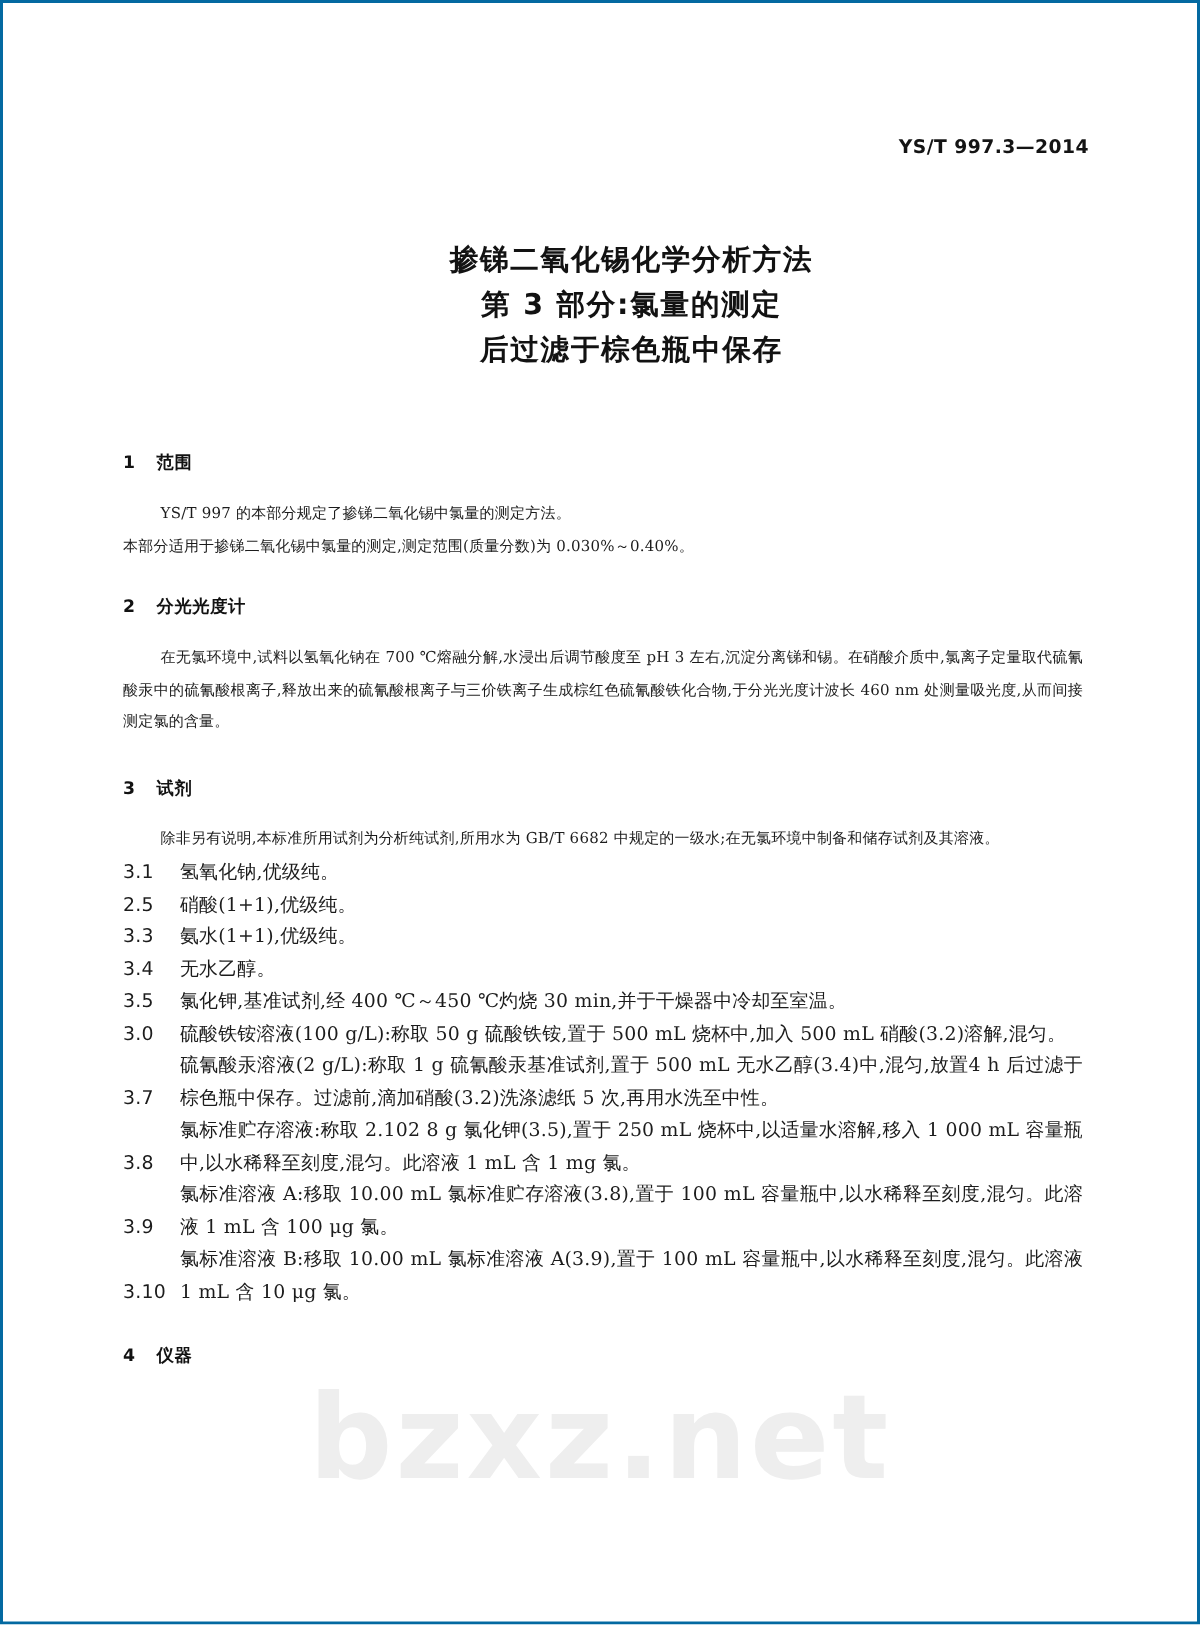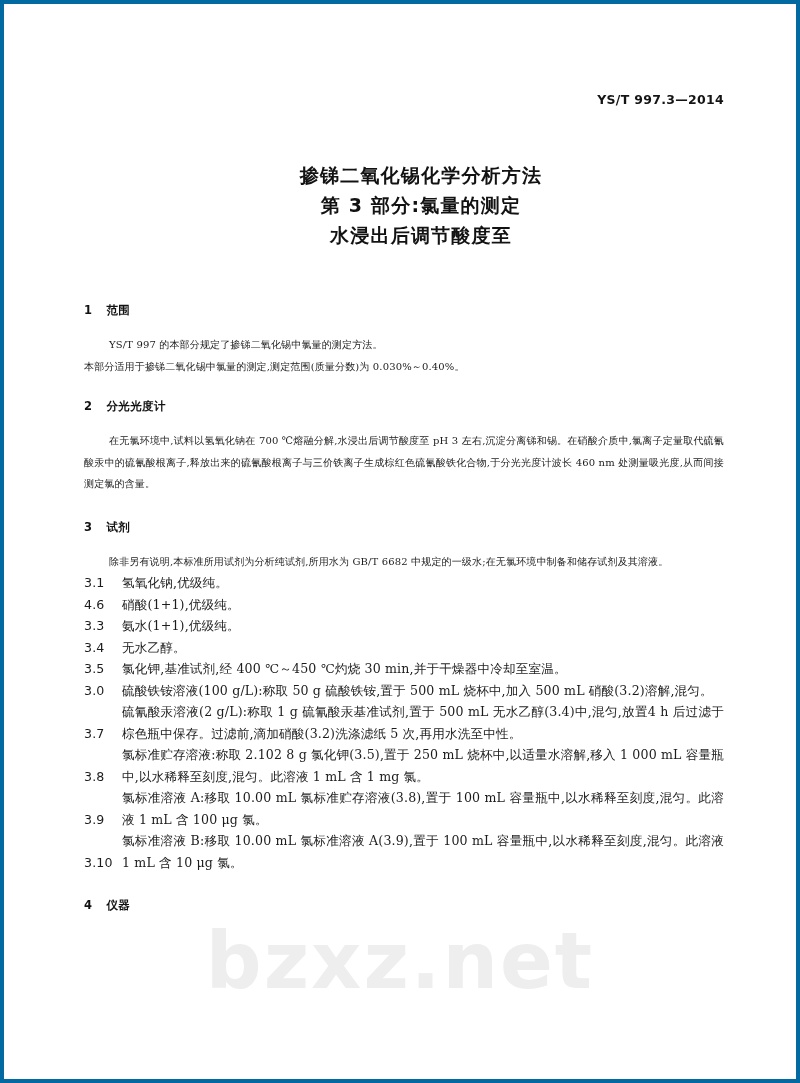--- a/index.html
+++ b/index.html
@@ -6,21 +6,21 @@
     margin: 0;
     padding: 0;
     background: #ffffff;
   }
   .page {
     position: relative;
     width: 800px;
     height: 1083px;
     background: #ffffff;
     box-sizing: border-box;
-    border: 4px solid #0369a1;
+    border: 2px solid #0369a1;
     overflow: hidden;
     font-family: "DejaVu Serif", "Liberation Serif", serif;
     color: #1a1a1a;
   }
 
   
   .watermark {
     position: absolute;
     left: 0;
     right: 0;
@@ -130,21 +130,21 @@
 
   <div class="watermark">bzxz.net</div>
 
   <div class="content">
 
     <div class="doc-header">YS/T 997.3—2014</div>
 
     <div class="title-block">
       <div class="title-line">掺锑二氧化锡化学分析方法</div>
       <div class="title-line">第 3 部分:氯量的测定</div>
-      <div class="title-line">水浸出后调节酸度至</div>
+      <div class="title-line">后过滤于棕色瓶中保存</div>
     </div>
 
     <div class="body">
 
       <div>
         <div class="sec-head">
           <span class="num">1</span><span>范围</span>
         </div>
         <p class="para indent">YS/T 997 的本部分规定了掺锑二氧化锡中氯量的测定方法。</p>
         <p class="para">本部分适用于掺锑二氧化锡中氯量的测定,测定范围(质量分数)为 0.030%～0.40%。</p>
@@ -165,21 +165,21 @@
         <div class="sec-head">
           <span class="num">3</span><span>试剂</span>
         </div>
         <p class="para indent">除非另有说明,本标准所用试剂为分析纯试剂,所用水为 GB/T 6682 中规定的一级水;在无氯环境中制备和储存试剂及其溶液。</p>
 
         <div class="item">
           <span class="it-num">3.1</span>
           <span class="it-txt">氢氧化钠,优级纯。</span>
         </div>
         <div class="item">
-          <span class="it-num">4.6</span>
+          <span class="it-num">2.5</span>
           <span class="it-txt">硝酸(1+1),优级纯。</span>
         </div>
         <div class="item">
           <span class="it-num">3.3</span>
           <span class="it-txt">氨水(1+1),优级纯。</span>
         </div>
         <div class="item">
           <span class="it-num">3.4</span>
           <span class="it-txt">无水乙醇。</span>
         </div>

